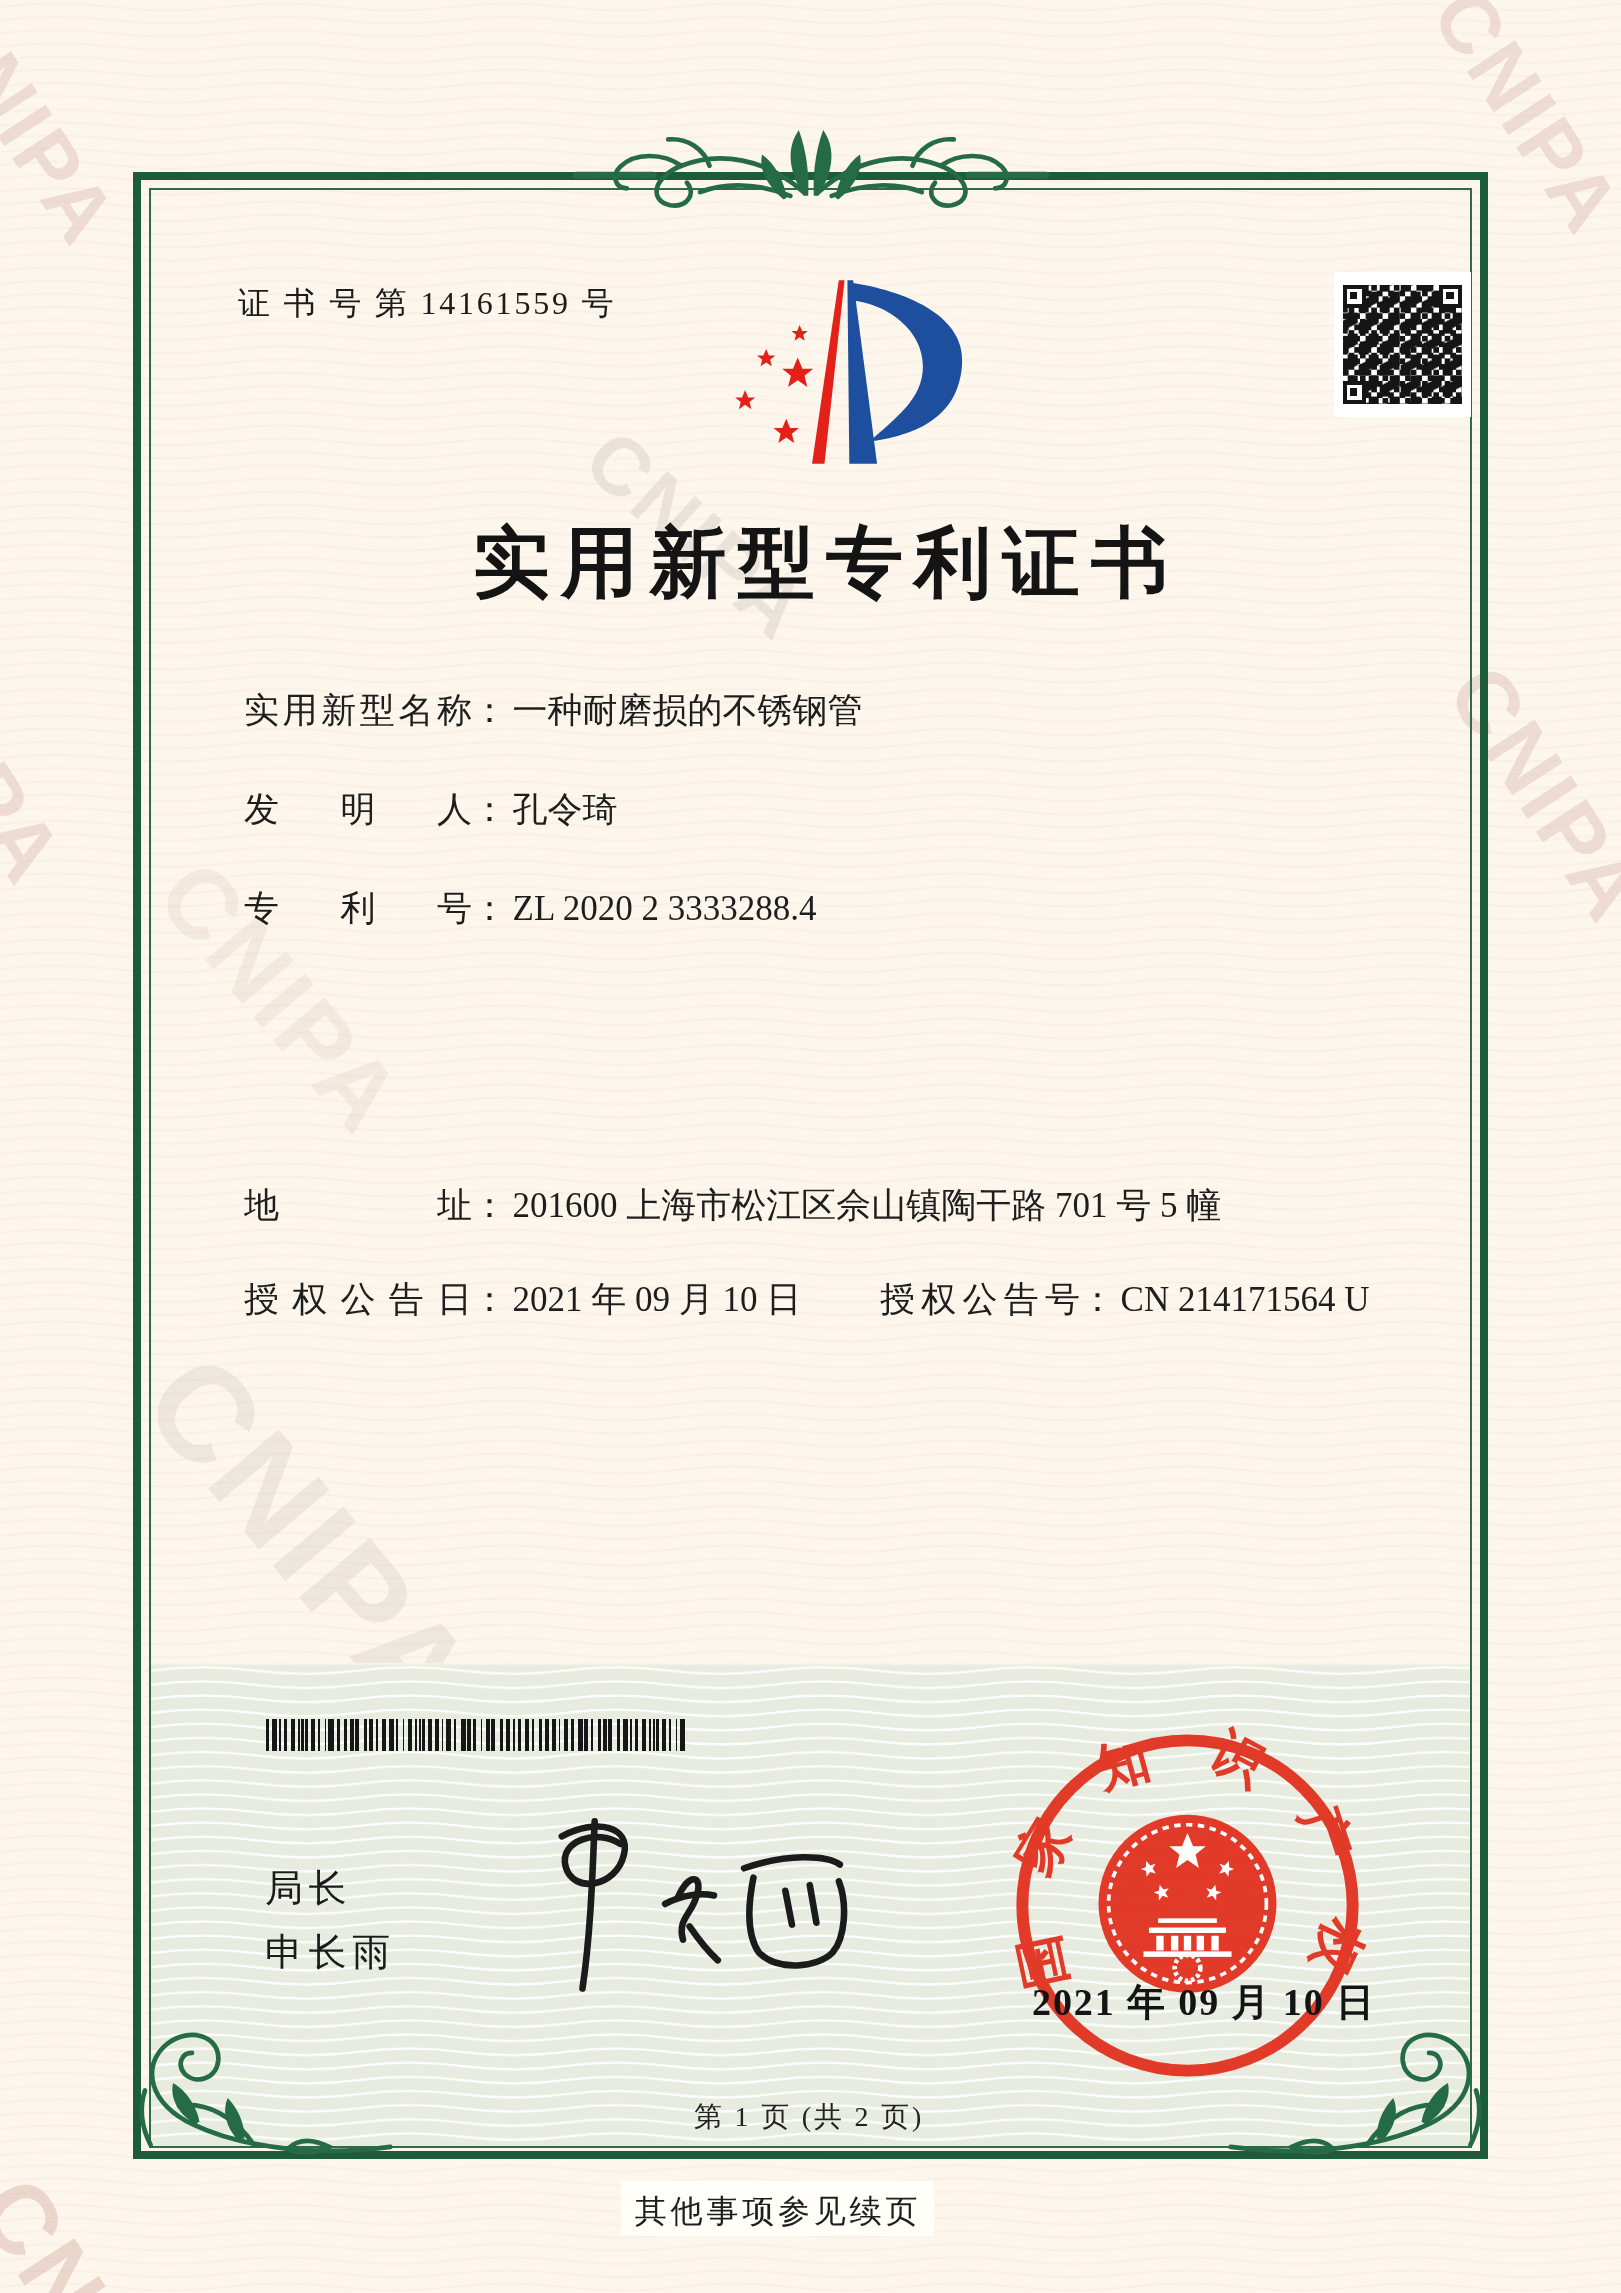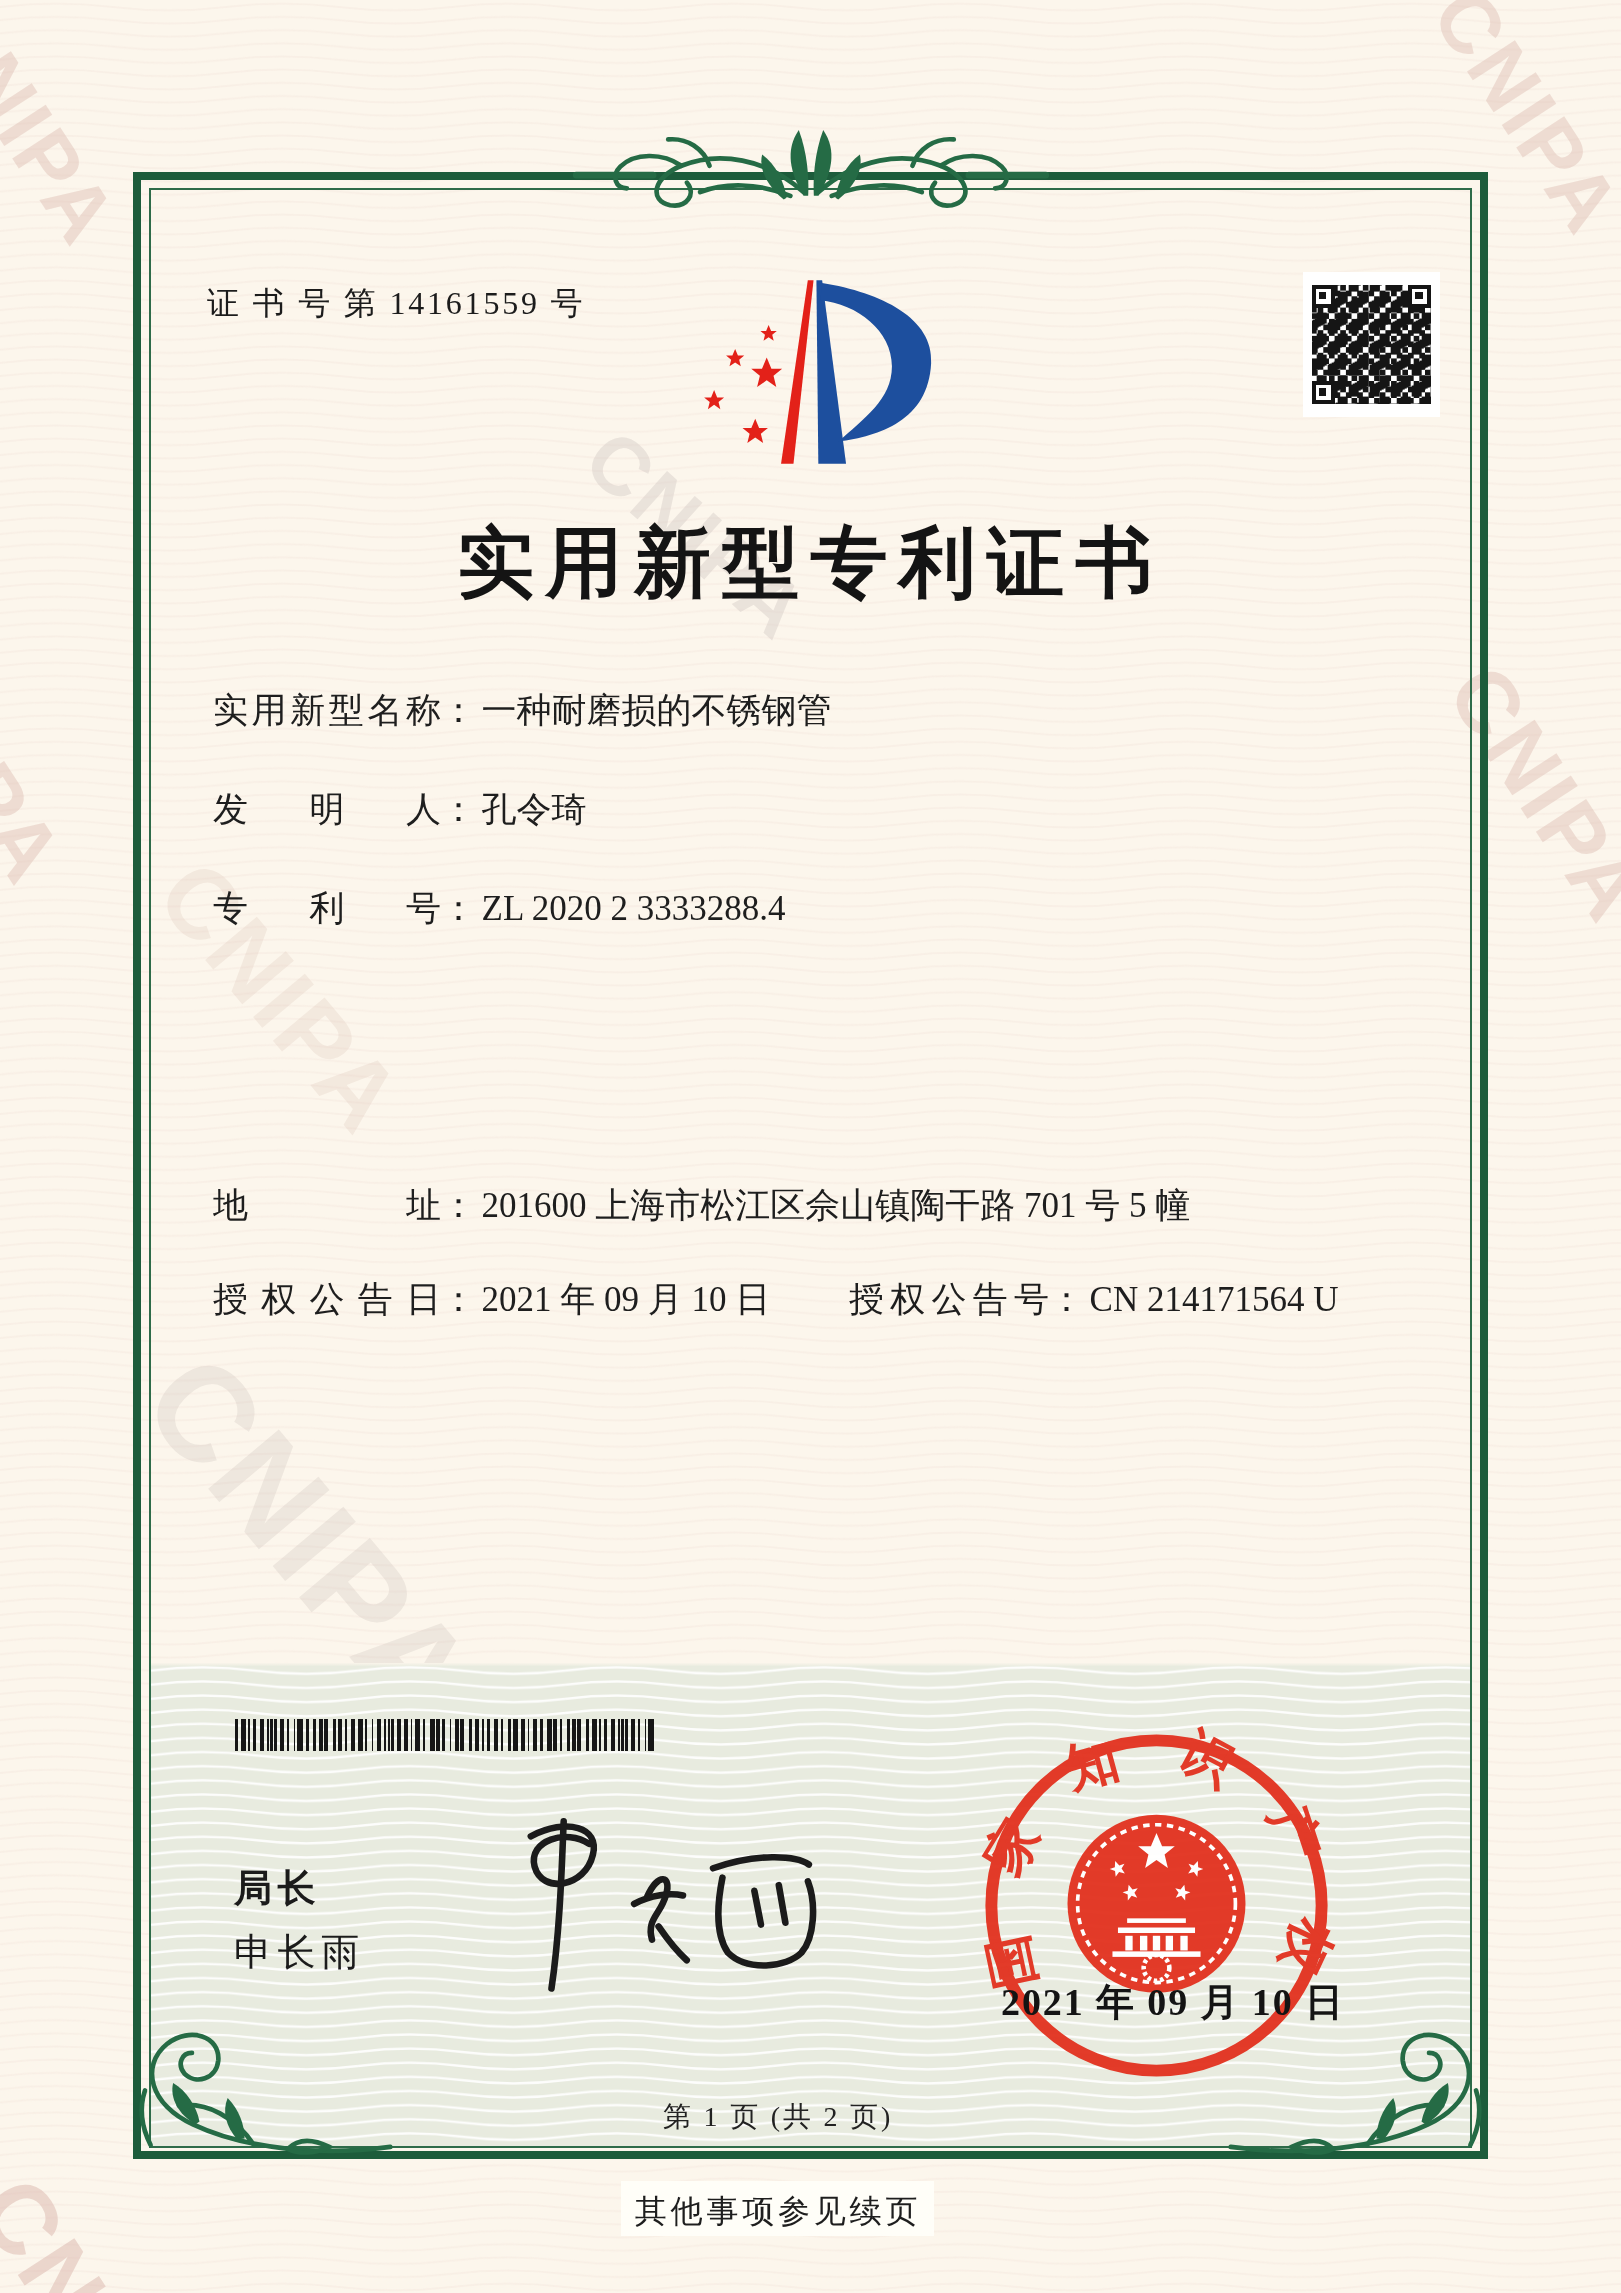--- a/index.html
+++ b/index.html
@@ -23,21 +23,21 @@
   
   .frame-outer{position:absolute;left:133px;top:172px;right:133px;bottom:135px;
                border:8.5px solid #1d5c3b;z-index:4;pointer-events:none;}
   .frame-inner{position:absolute;left:149px;top:188px;right:149px;bottom:146px;
                border:2.8px solid #2e6b49;z-index:4;pointer-events:none;}
   .ornament{position:absolute;z-index:5;}
   .orn-top{left:566px;top:100px;}
   .orn-bl{left:113px;top:2004px;}
   .orn-br{left:1226px;top:2004px;transform:scaleX(-1);}
   
-  .content{position:absolute;inset:0;z-index:6;}
+  .content{position:absolute;inset:0;z-index:6;margin-left:31px;}
   .cert-number{position:absolute;left:207px;top:282px;font-size:32px;letter-spacing:2.8px;color:#1c1c1c;}
   .logo{position:absolute;left:695px;top:271px;width:239px;height:200px;}
   .qr{position:absolute;left:1303px;top:272px;width:137px;height:145px;background:#fff;
       display:flex;align-items:center;justify-content:center;}
   .qr-data{position:relative;width:119px;height:119px;background-color:#fff;
       background-image:repeating-conic-gradient(#151515 0 25%, transparent 0 50%),
                        repeating-conic-gradient(transparent 0 18%, #151515 0 50%);
       background-size:11.3px 11.3px,21px 21px;background-position:0 0,4.7px 6.6px;}
   .finder{position:absolute;width:22.6px;height:22.6px;border:4.7px solid #151515;background:#fff;box-sizing:border-box;}
   .finder::after{content:"";position:absolute;left:2.8px;top:2.8px;width:7.5px;height:7.5px;background:#151515;}
@@ -50,21 +50,21 @@
   .fcolon{display:inline-block;}
   .fval{display:inline-block;margin-left:5.6px;}
   .fcol2{position:absolute;left:636px;top:0;white-space:nowrap;}
   .body-text{position:absolute;left:198px;top:1341px;width:1235px;font-size:32px;
              line-height:46px;text-align:justify;color:#1e1e1e;}
   .body-text p{margin:0;text-indent:2em;}
   .barcode{position:absolute;left:235px;top:1719px;width:419px;height:32px;
     background-image:
       repeating-linear-gradient(90deg,#161616 0 2.8px,transparent 2.8px 5.6px,#161616 5.6px 10.4px,transparent 10.4px 13px,#161616 13px 15px,transparent 15px 20px,#161616 20px 21px,transparent 21px 25.4px,#161616 25.4px 29px,transparent 29px 32px,#161616 32px 34px,transparent 34px 39px),
       repeating-linear-gradient(90deg,transparent 0 8.5px,#161616 8.5px 11.3px,transparent 11.3px 18px,#161616 18px 20px,transparent 20px 27px);}
-  .sig-title{position:absolute;left:234px;top:1863px;font-size:38px;font-weight:700;
+  .sig-title{position:absolute;left:234px;top:1863px;font-size:38px;font-weight:400;
              font-family:"Liberation Sans","DejaVu Sans",sans-serif;color:#1b1b1b;letter-spacing:5.6px;}
   .sig-name{position:absolute;left:234px;top:1927px;font-size:38px;font-weight:500;
             font-family:"Liberation Sans","DejaVu Sans",sans-serif;color:#1b1b1b;letter-spacing:5.6px;}
   .signature{position:absolute;left:476px;top:1810px;width:367px;height:186px;}
   .seal{position:absolute;left:973px;top:1722px;width:367px;height:367px;mix-blend-mode:multiply;opacity:.95;}
   .seal-date{position:absolute;left:1001px;top:1977px;width:311px;text-align:center;font-size:38px;
              font-weight:bold;color:#141414;letter-spacing:1.9px;white-space:nowrap;}
   .page-num{position:absolute;left:778px;top:2098px;transform:translateX(-50%);font-size:28px;
             letter-spacing:2.8px;color:#222;white-space:nowrap;font-family:Liberation Serif, serif;}
   .cont-band{position:absolute;left:621px;top:2181px;width:313px;height:55px;background:#fffef8;z-index:6;}

